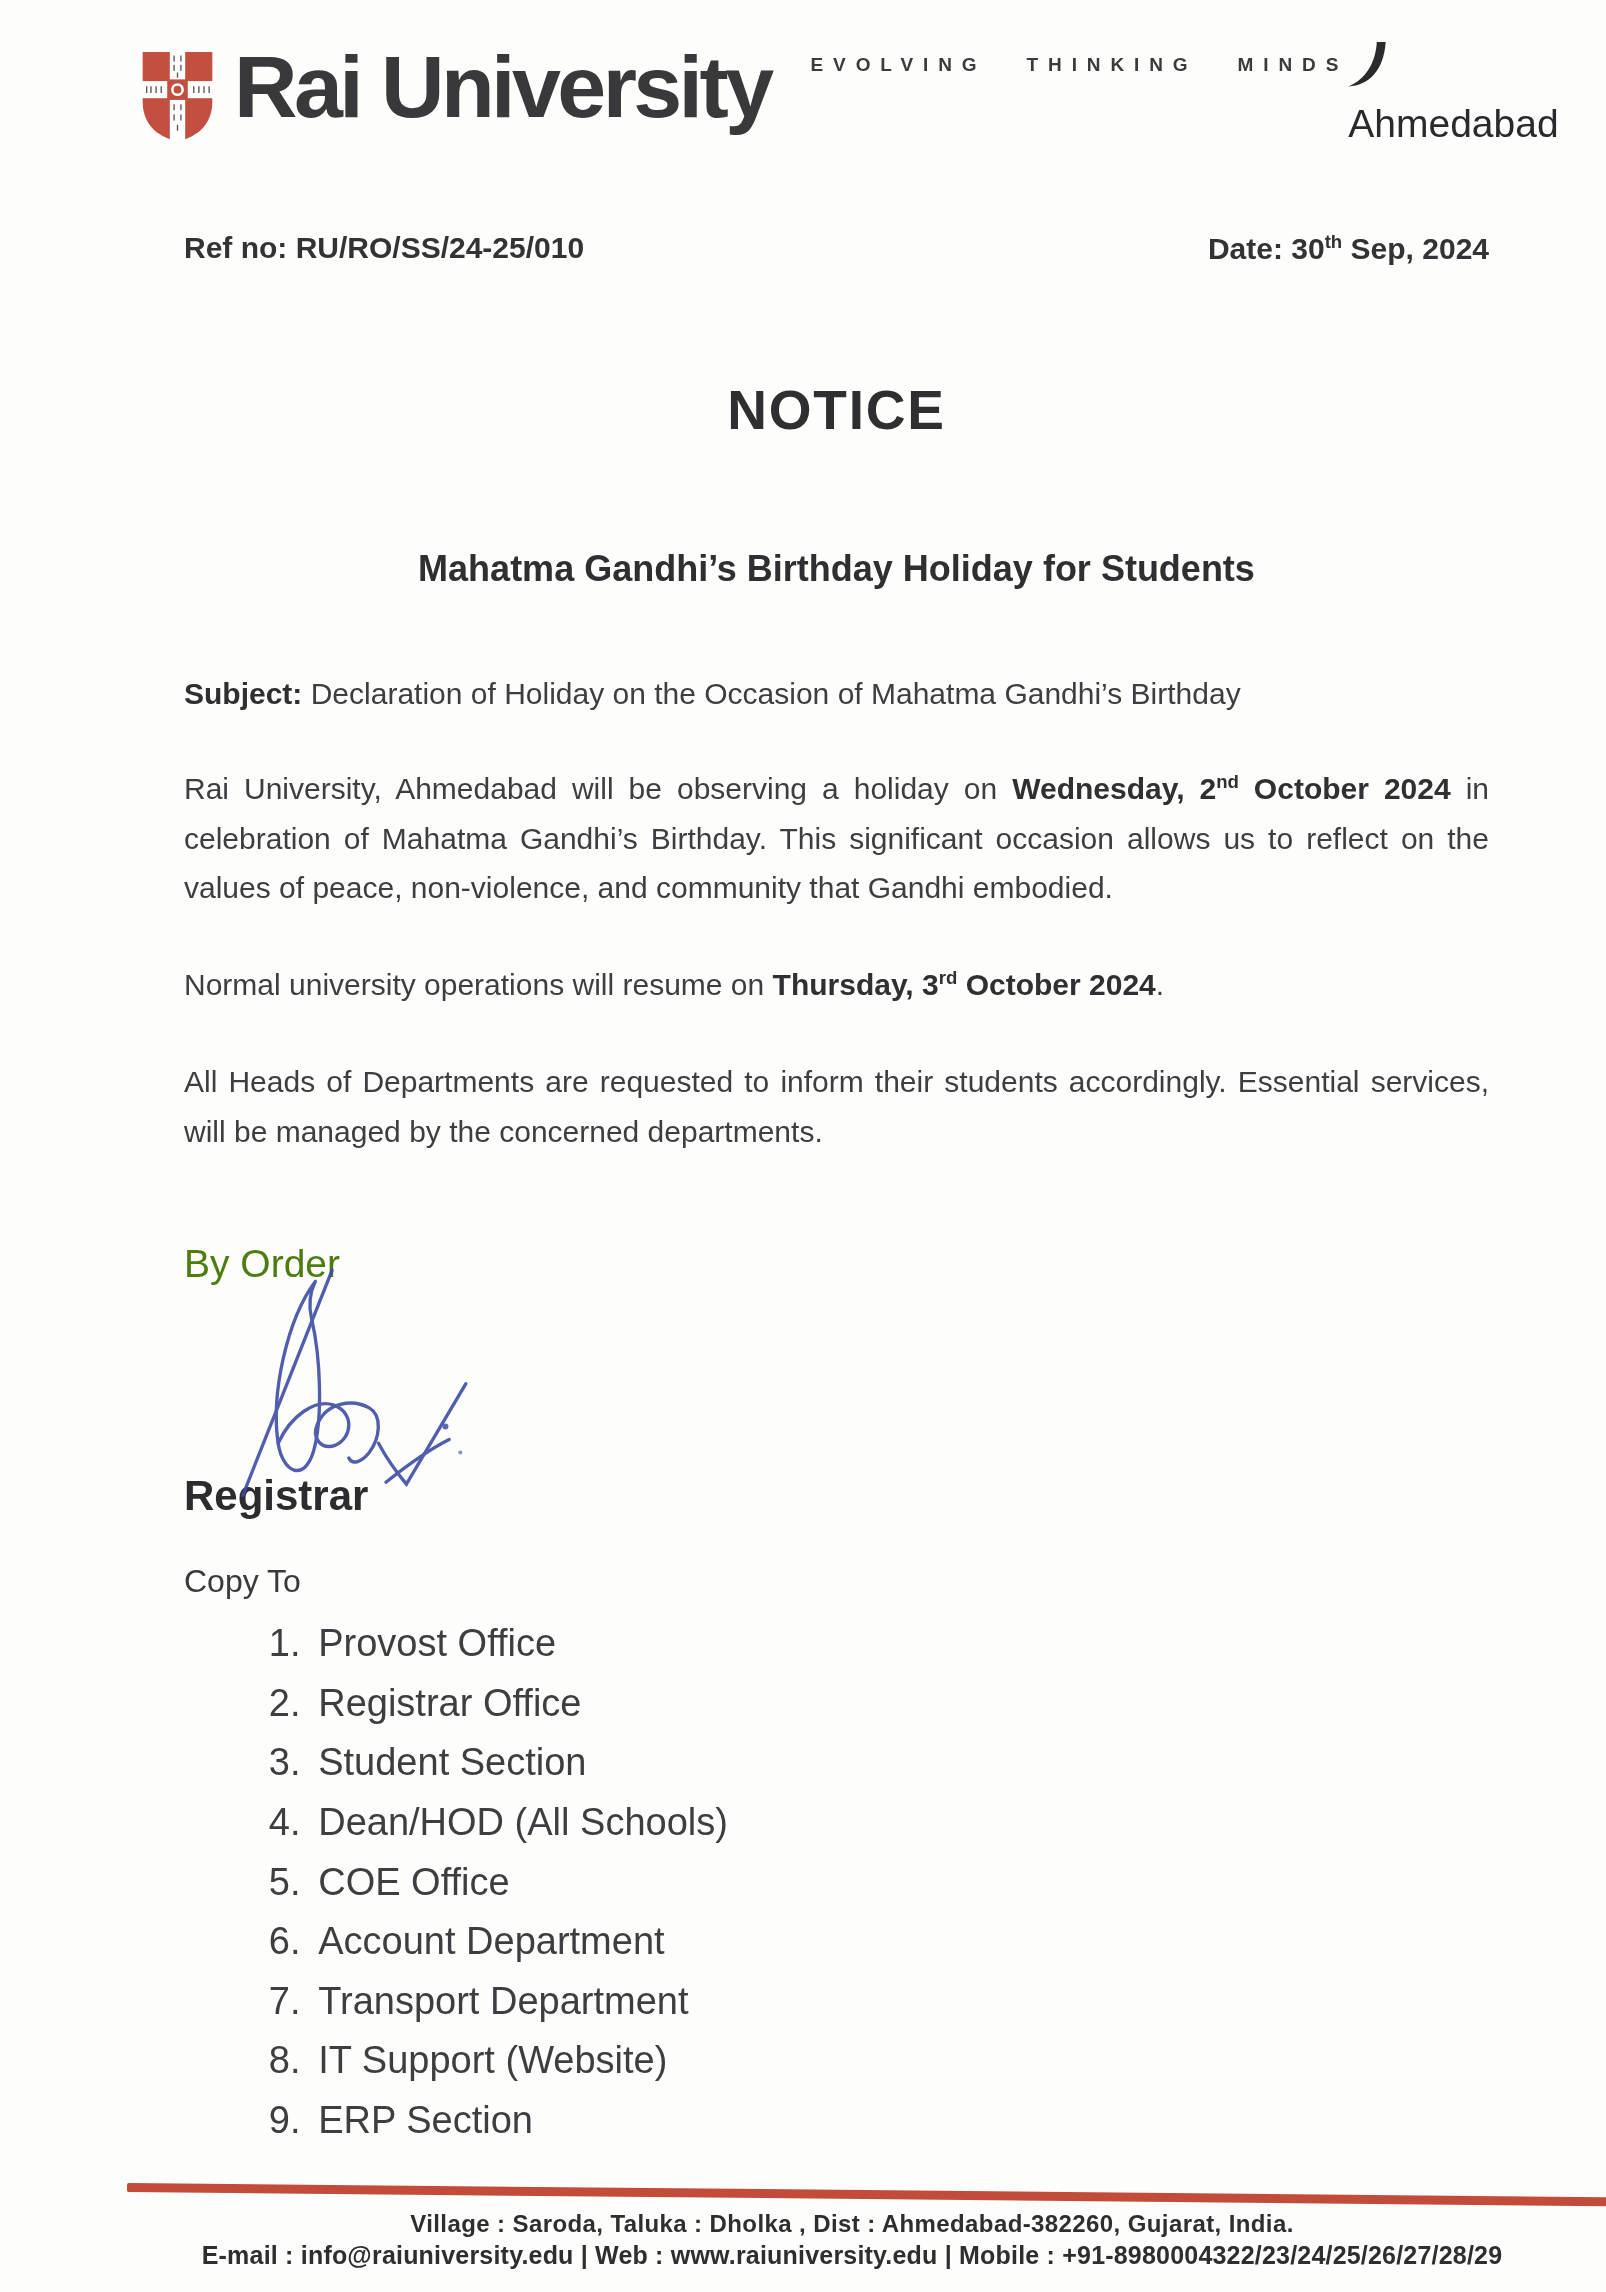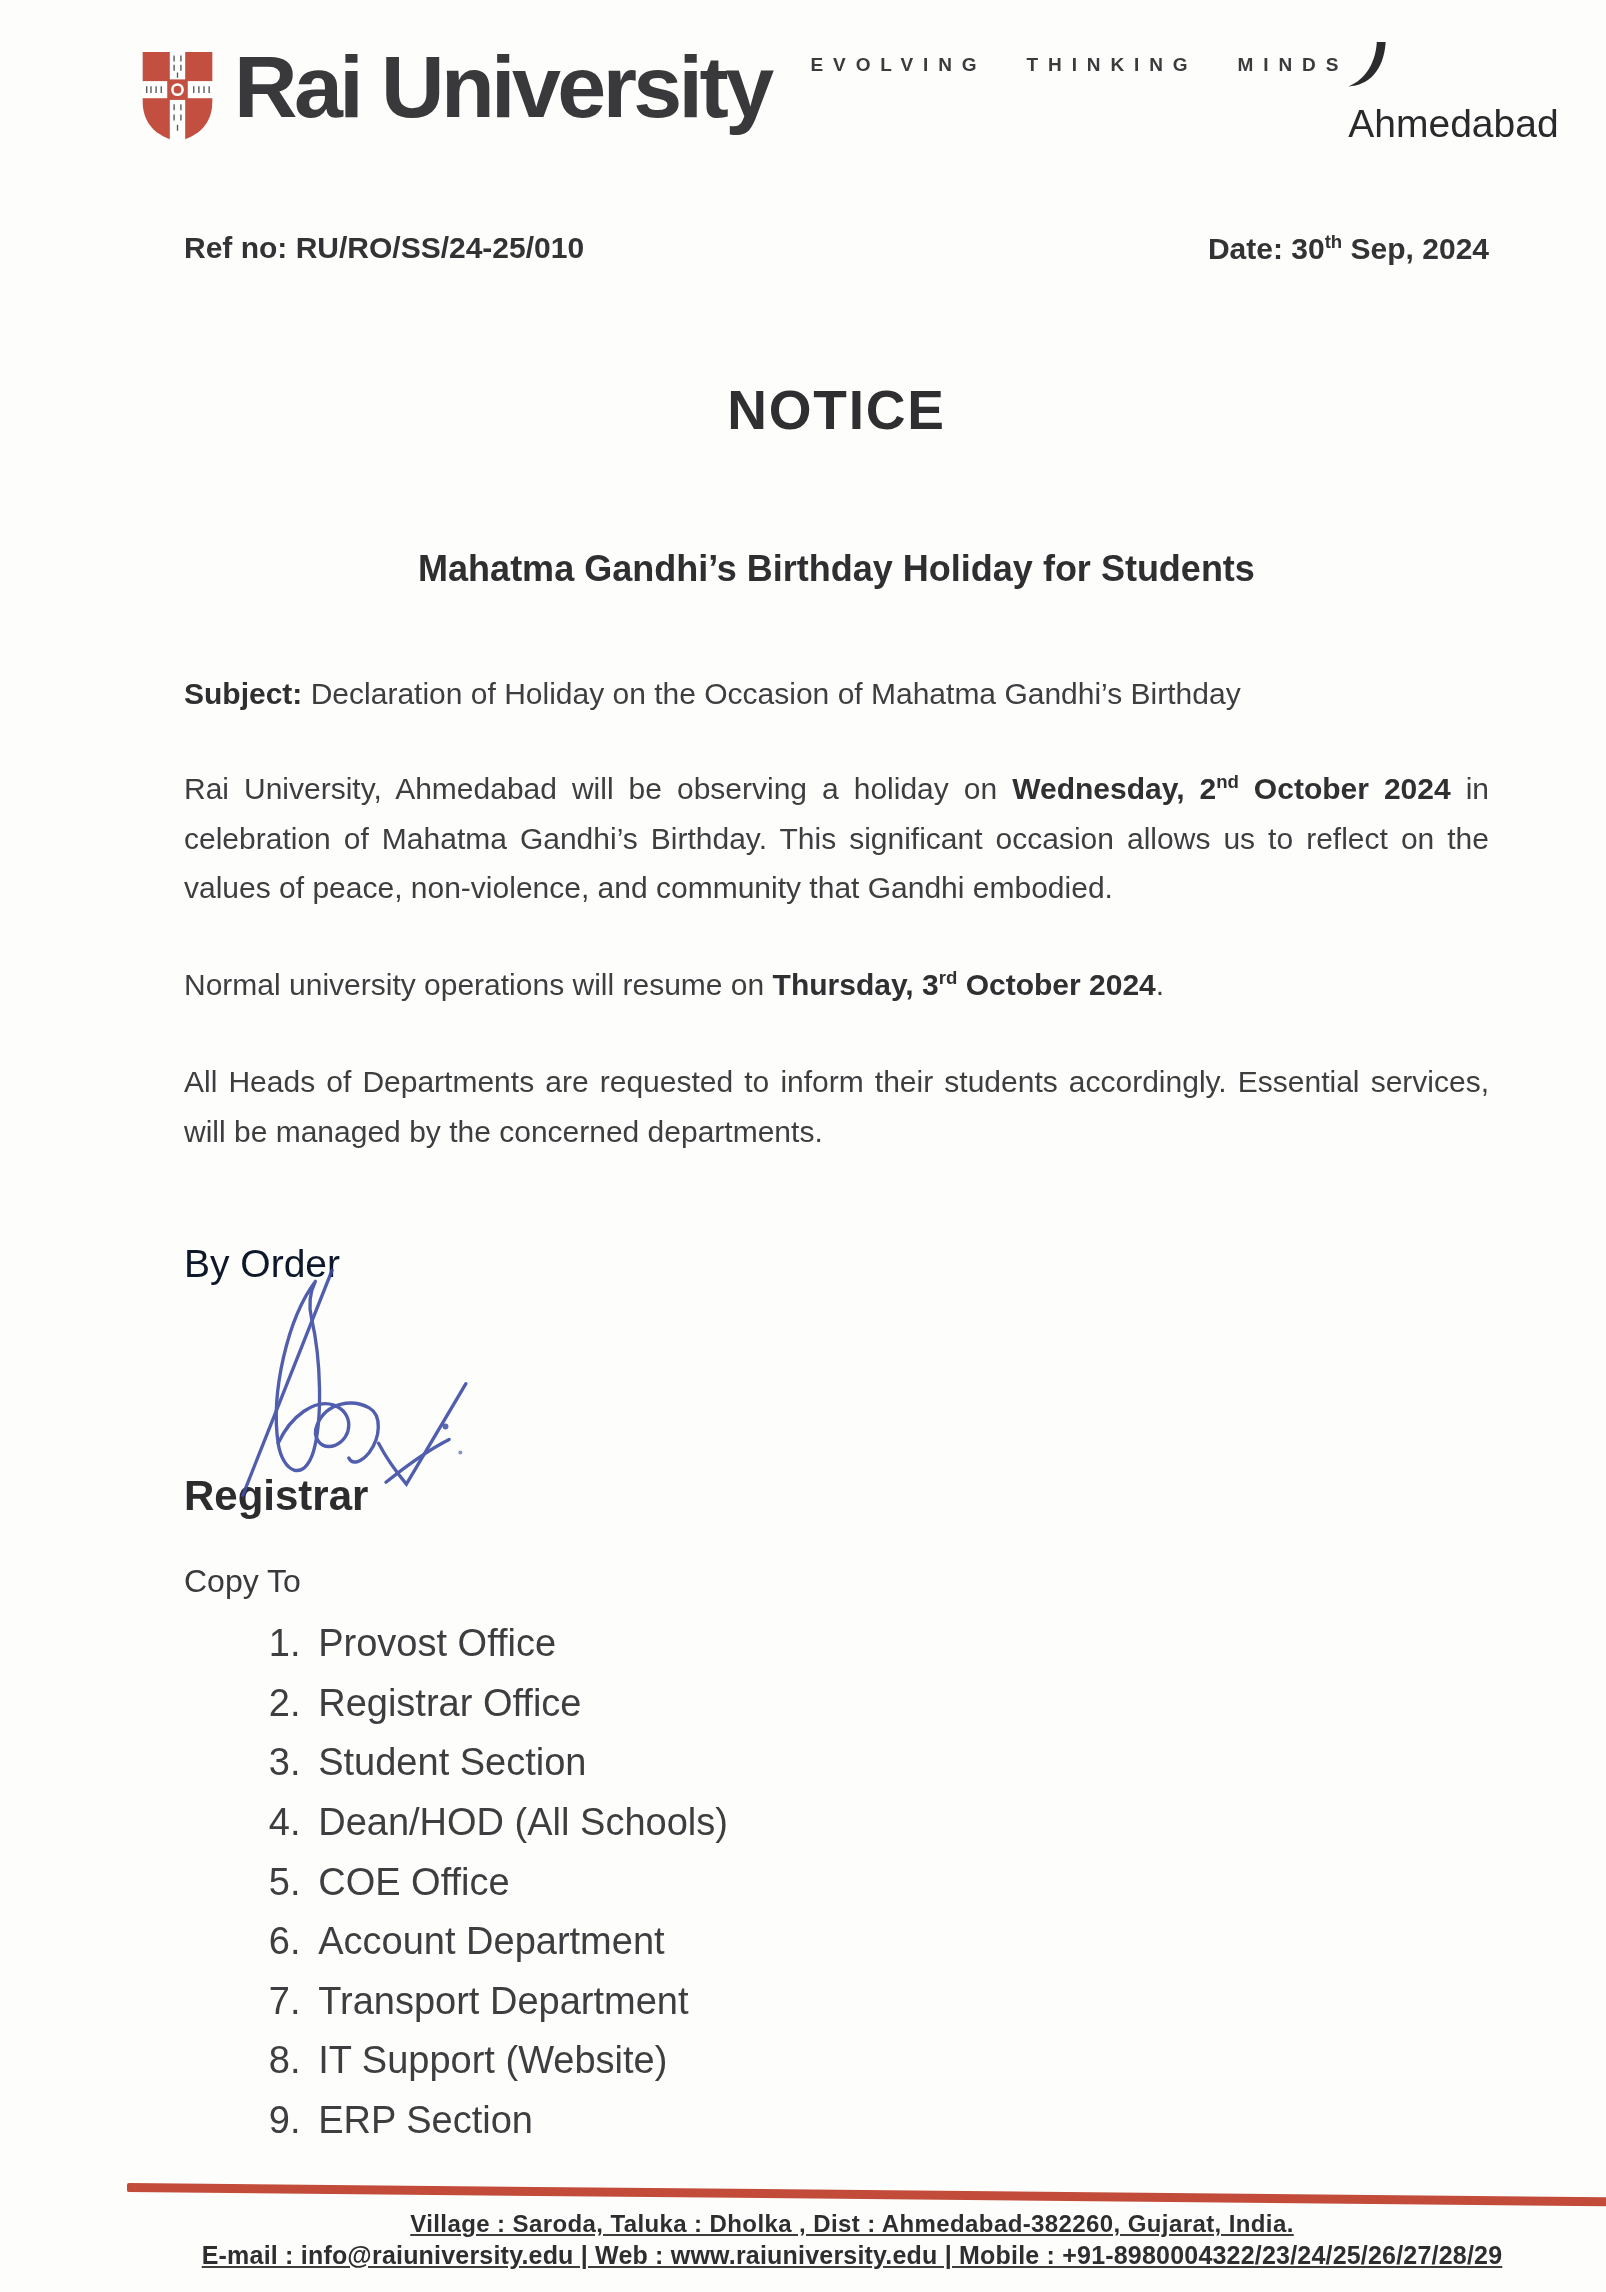--- a/index.html
+++ b/index.html
@@ -50,32 +50,32 @@
   .subject-line { margin-top:79px; font-size:30px; line-height:1.66; }
   .subject-line b { color:#2f2f31; }
 
   p.para { margin:0 0 47px 0; font-size:30px; line-height:1.66; }
   p.para:first-of-type { margin-top:45px; }
   p.justify { text-align:justify; }
   p.para b { color:#303032; }
 
   
   .signoff { position:relative; margin-top:85px; }
-  .by-order { font-size:39px; color:#0f172a; }
+  .by-order { font-size:39px; color:#4d7c0f; }
   .signature { position:absolute; left:34px; top:19.7px; width:269px; height:251px; }
   .registrar { margin-top:186px; font-size:42px; font-weight:bold; color:#2c2c2e; }
 
   
   .copy-to { margin-top:43px; }
   .copy-to-label { font-size:32px; color:#3a3a3c; }
   .copy-to ol { margin:14.3px 0 0 0; padding-left:127px; }
   .copy-to li { font-size:38px; line-height:1.57; padding-left:7.2px; color:#3e3e40; }
 
   
-  .footer { position:absolute; left:12px; right:0; top:2183px;text-decoration:underline; }
+  .footer { position:absolute; left:12px; right:0; top:2183px; }
   .footer-rule {
     position:absolute; left:115px; right:0; top:0; height:9px;
     transform:rotate(0.55deg); transform-origin:left center; border-radius:1.8px;
   }
   .footer-text { margin-top:25px; padding-left:85px; text-align:center;
     font-weight:bold; color:#2e2e30; }
   .footer-line1 { font-size:24px; line-height:31px; letter-spacing:0.4px; }
   .footer-line2 { font-size:25px; line-height:32px; letter-spacing:0.2px; }
 </style>
 </head>

